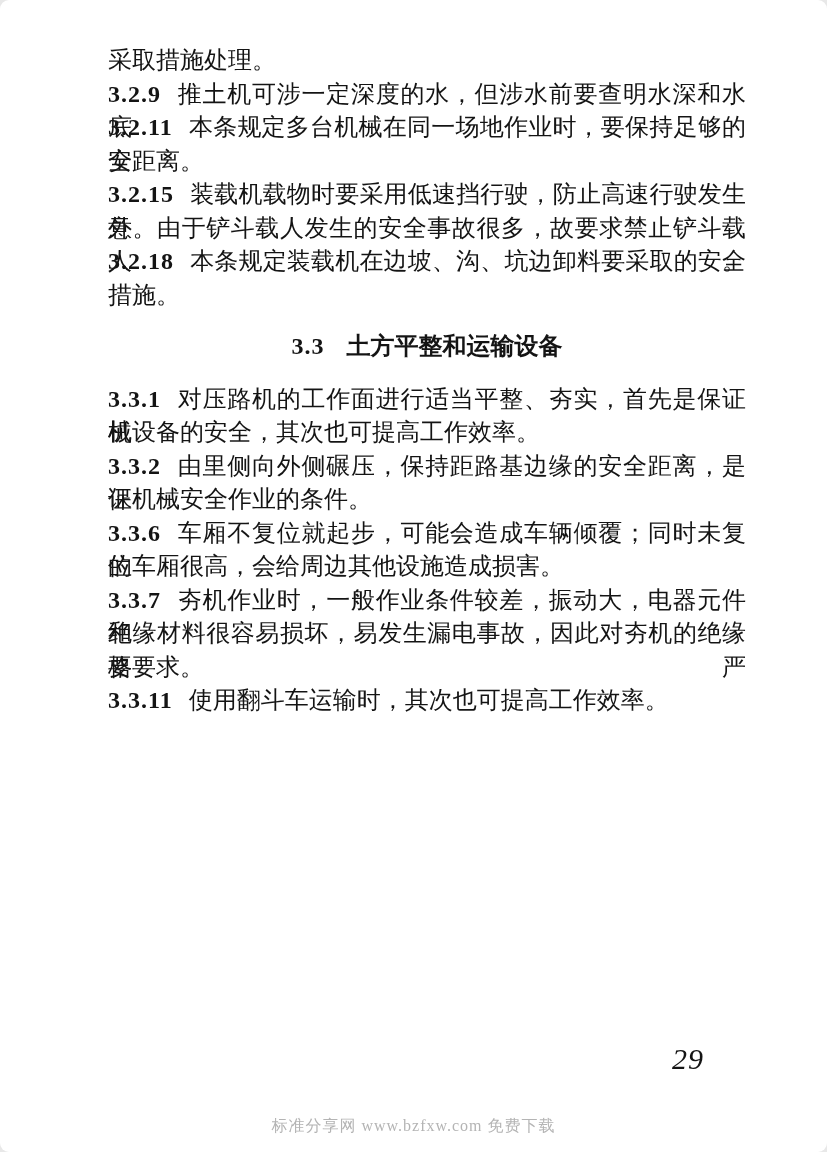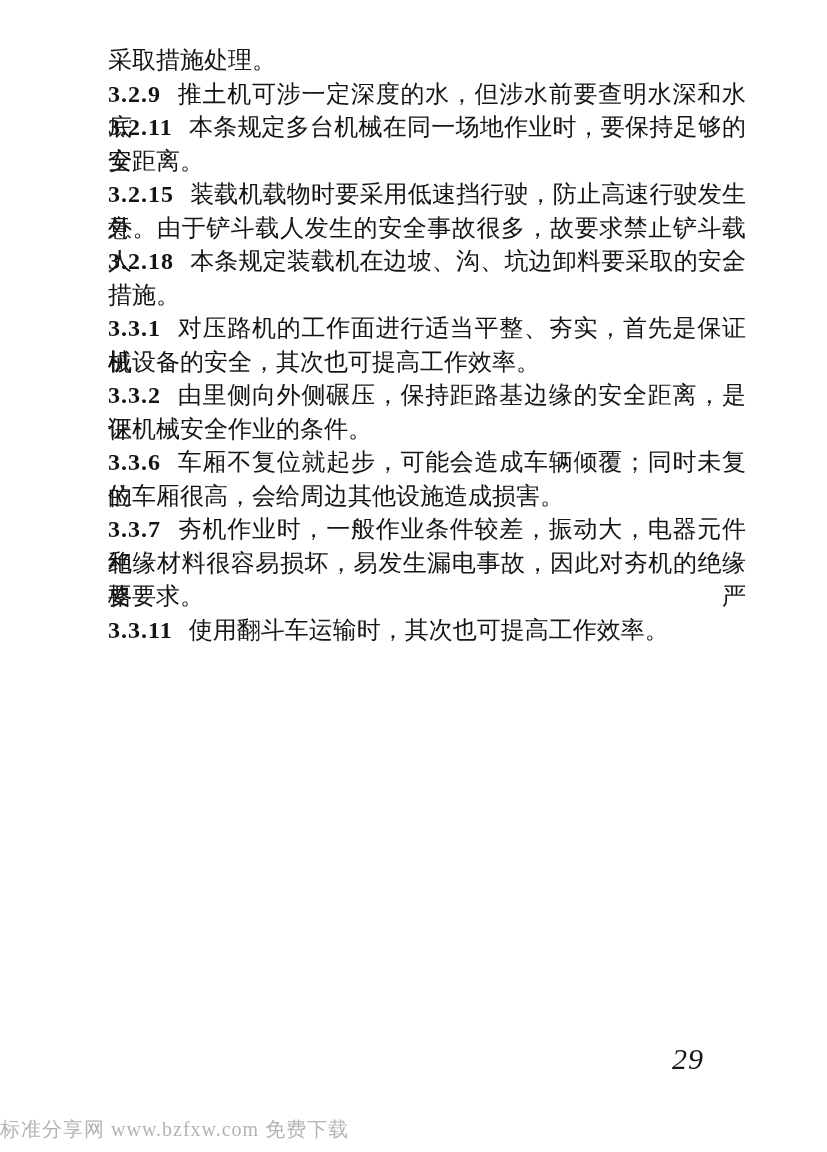--- a/index.html
+++ b/index.html
@@ -3,20 +3,21 @@
 <meta charset="utf-8">
 <style>
   html,body { margin:0; padding:0; background:#e8e8e8; }
   .page {
     position:relative;
     width:827px; height:1152px;
     background:#ffffff;
     overflow:hidden;
     font-family:"Liberation Serif","DejaVu Serif",serif;
     color:#141414;
+    border-radius:9px;
   }
   .content {
     position:absolute;
     left:108px; top:44px;
     width:638px;
     font-size:24px;
   }
   .line {
     line-height:33.5px;
     height:33.5px;
@@ -45,41 +46,42 @@
     position:absolute;
     left:672px; top:1042px;
     font-size:30px;
     font-style:italic;
     letter-spacing:1px;
   }
   .watermark {
     position:absolute;
     left:0; top:1116px;
     width:827px;
-    text-align:left;
-    font-size:20px;
+    text-align:center;
+    font-size:16px;
     color:#b4b4b4;
     letter-spacing:1px;
   }
 </style>
 </head>
 <body>
 
 <div class="page">
   <div class="content">
 
     <div class="line"><b class="num"></b><span>采取措施处理。</span></div>
     <div class="line just"><b class="num">3.2.9</b><span>推土机可涉一定深度的水，但涉水前要查明水深和水底</span></div>
     <div class="line just"><b class="num">3.2.11</b><span>本条规定多台机械在同一场地作业时，要保持足够的安</span></div>
     <div class="line"><b class="num"></b><span>全距离。</span></div>
     <div class="line just"><b class="num">3.2.15</b><span>装载机载物时要采用低速挡行驶，防止高速行驶发生意</span></div>
     <div class="line just"><b class="num"></b><span>外。由于铲斗载人发生的安全事故很多，故要求禁止铲斗载人。</span></div>
     <div class="line just"><b class="num">3.2.18</b><span>本条规定装载机在边坡、沟、坑边卸料要采取的安全</span></div>
     <div class="line"><b class="num"></b><span>措施。</span></div>
 
+    <div class="heading"><span class="hnum">3.3</span><span>土方平整和运输设备</span></div>
 
     <div class="line just"><b class="num">3.3.1</b><span>对压路机的工作面进行适当平整、夯实，首先是保证机</span></div>
     <div class="line"><b class="num"></b><span>械设备的安全，其次也可提高工作效率。</span></div>
     <div class="line just"><b class="num">3.3.2</b><span>由里侧向外侧碾压，保持距路基边缘的安全距离，是保</span></div>
     <div class="line"><b class="num"></b><span>证机械安全作业的条件。</span></div>
     <div class="line just"><b class="num">3.3.6</b><span>车厢不复位就起步，可能会造成车辆倾覆；同时未复位</span></div>
     <div class="line"><b class="num"></b><span>的车厢很高，会给周边其他设施造成损害。</span></div>
     <div class="line just"><b class="num">3.3.7</b><span>夯机作业时，一般作业条件较差，振动大，电器元件和</span></div>
     <div class="line just"><b class="num"></b><span>绝缘材料很容易损坏，易发生漏电事故，因此对夯机的绝缘要严</span></div>
     <div class="line"><b class="num"></b><span>格要求。</span></div>

